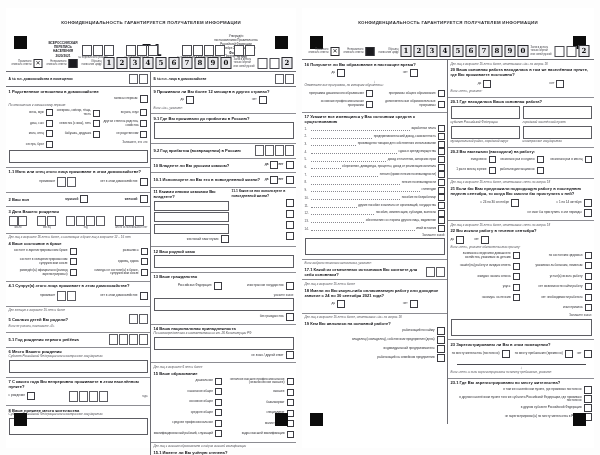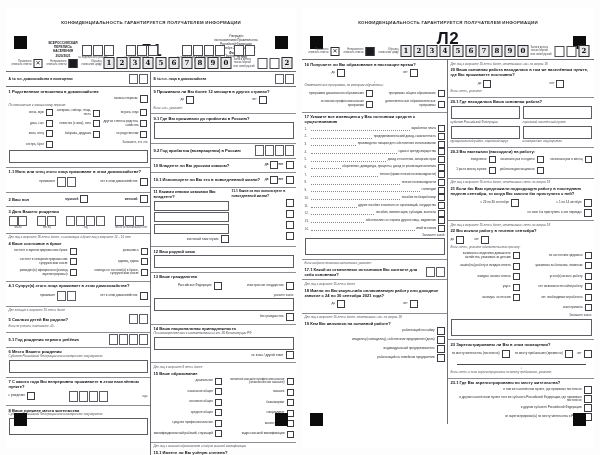--- a/index.html
+++ b/index.html
@@ -663,21 +663,20 @@
 
   <div class="page p2">
     <div class="regmark rm-tl"></div>
     <div class="regmark rm-tr"></div>
     <div class="regmark rm-bl"></div>
     <div class="regmark rm-br"></div>
 
     <div class="conf-line">КОНФИДЕНЦИАЛЬНОСТЬ ГАРАНТИРУЕТСЯ ПОЛУЧАТЕЛЕМ ИНФОРМАЦИИ</div>
 
     <div class="hdr" style="height:34px;">
-      <div class="formcode" style="top:4px;">Л2</div>
       <div class="digitbar">
         <div class="mini-note">Правильно отмечать ответы</div>
         <div class="markbox">✕</div>
         <div class="mini-note">Неправильно отмечать ответы</div>
         <div class="markbox filled"></div>
         <div class="mini-note">Образец написания цифр</div>
         <div class="dig">1</div>
         <div class="dig">2</div>
         <div class="dig">3</div>
         <div class="dig">4</div>

